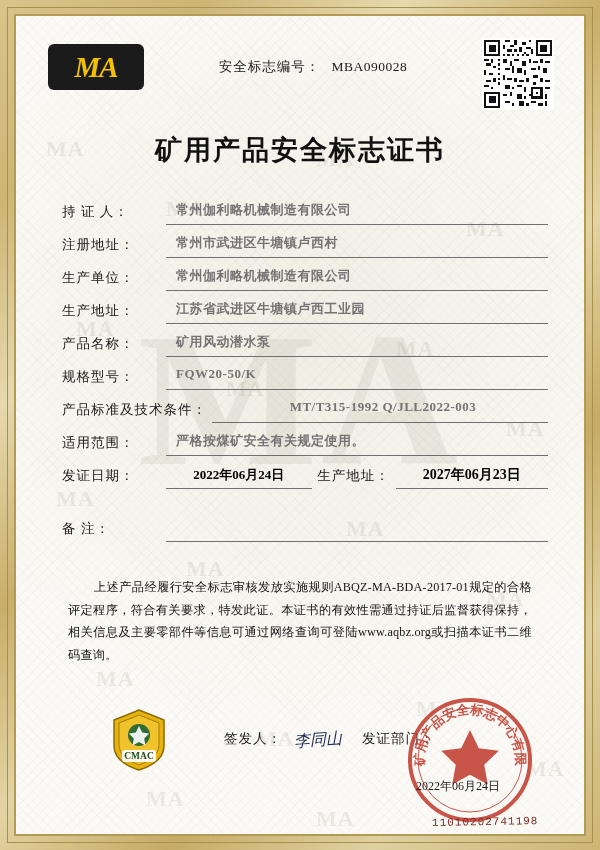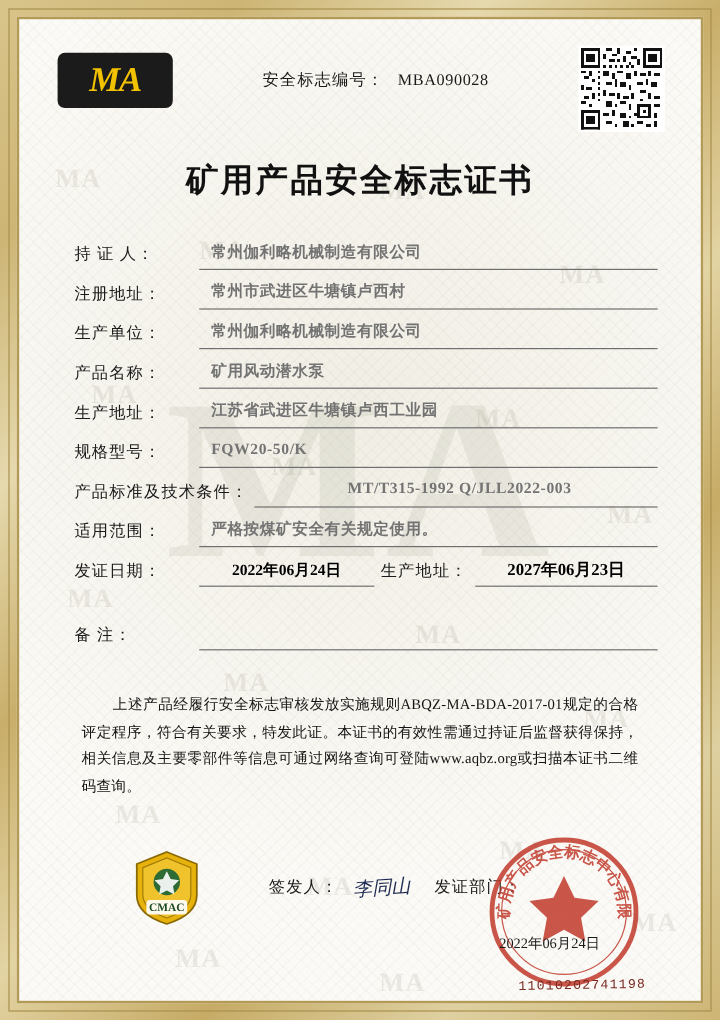--- a/index.html
+++ b/index.html
@@ -462,27 +462,27 @@
           <div class="lab">注册地址：</div>
           <div class="val">常州市武进区牛塘镇卢西村</div>
         </div>
 
         <div class="row">
           <div class="lab">生产单位：</div>
           <div class="val">常州伽利略机械制造有限公司</div>
         </div>
 
         <div class="row">
+          <div class="lab">生产地址：</div>
+          <div class="val">江苏省武进区牛塘镇卢西工业园</div>
+        </div>
+
+        <div class="row">
           <div class="lab">产品名称：</div>
           <div class="val">矿用风动潜水泵</div>
-        </div>
-
-        <div class="row">
-          <div class="lab">生产地址：</div>
-          <div class="val">江苏省武进区牛塘镇卢西工业园</div>
         </div>
 
         <div class="row">
           <div class="lab">规格型号：</div>
           <div class="val">FQW20-50/K</div>
         </div>
 
         <div class="row">
           <div class="lab" style="width:150px; flex:0 0 150px;">产品标准及技术条件：</div>
           <div class="val center">MT/T315-1992 Q/JLL2022-003</div>

